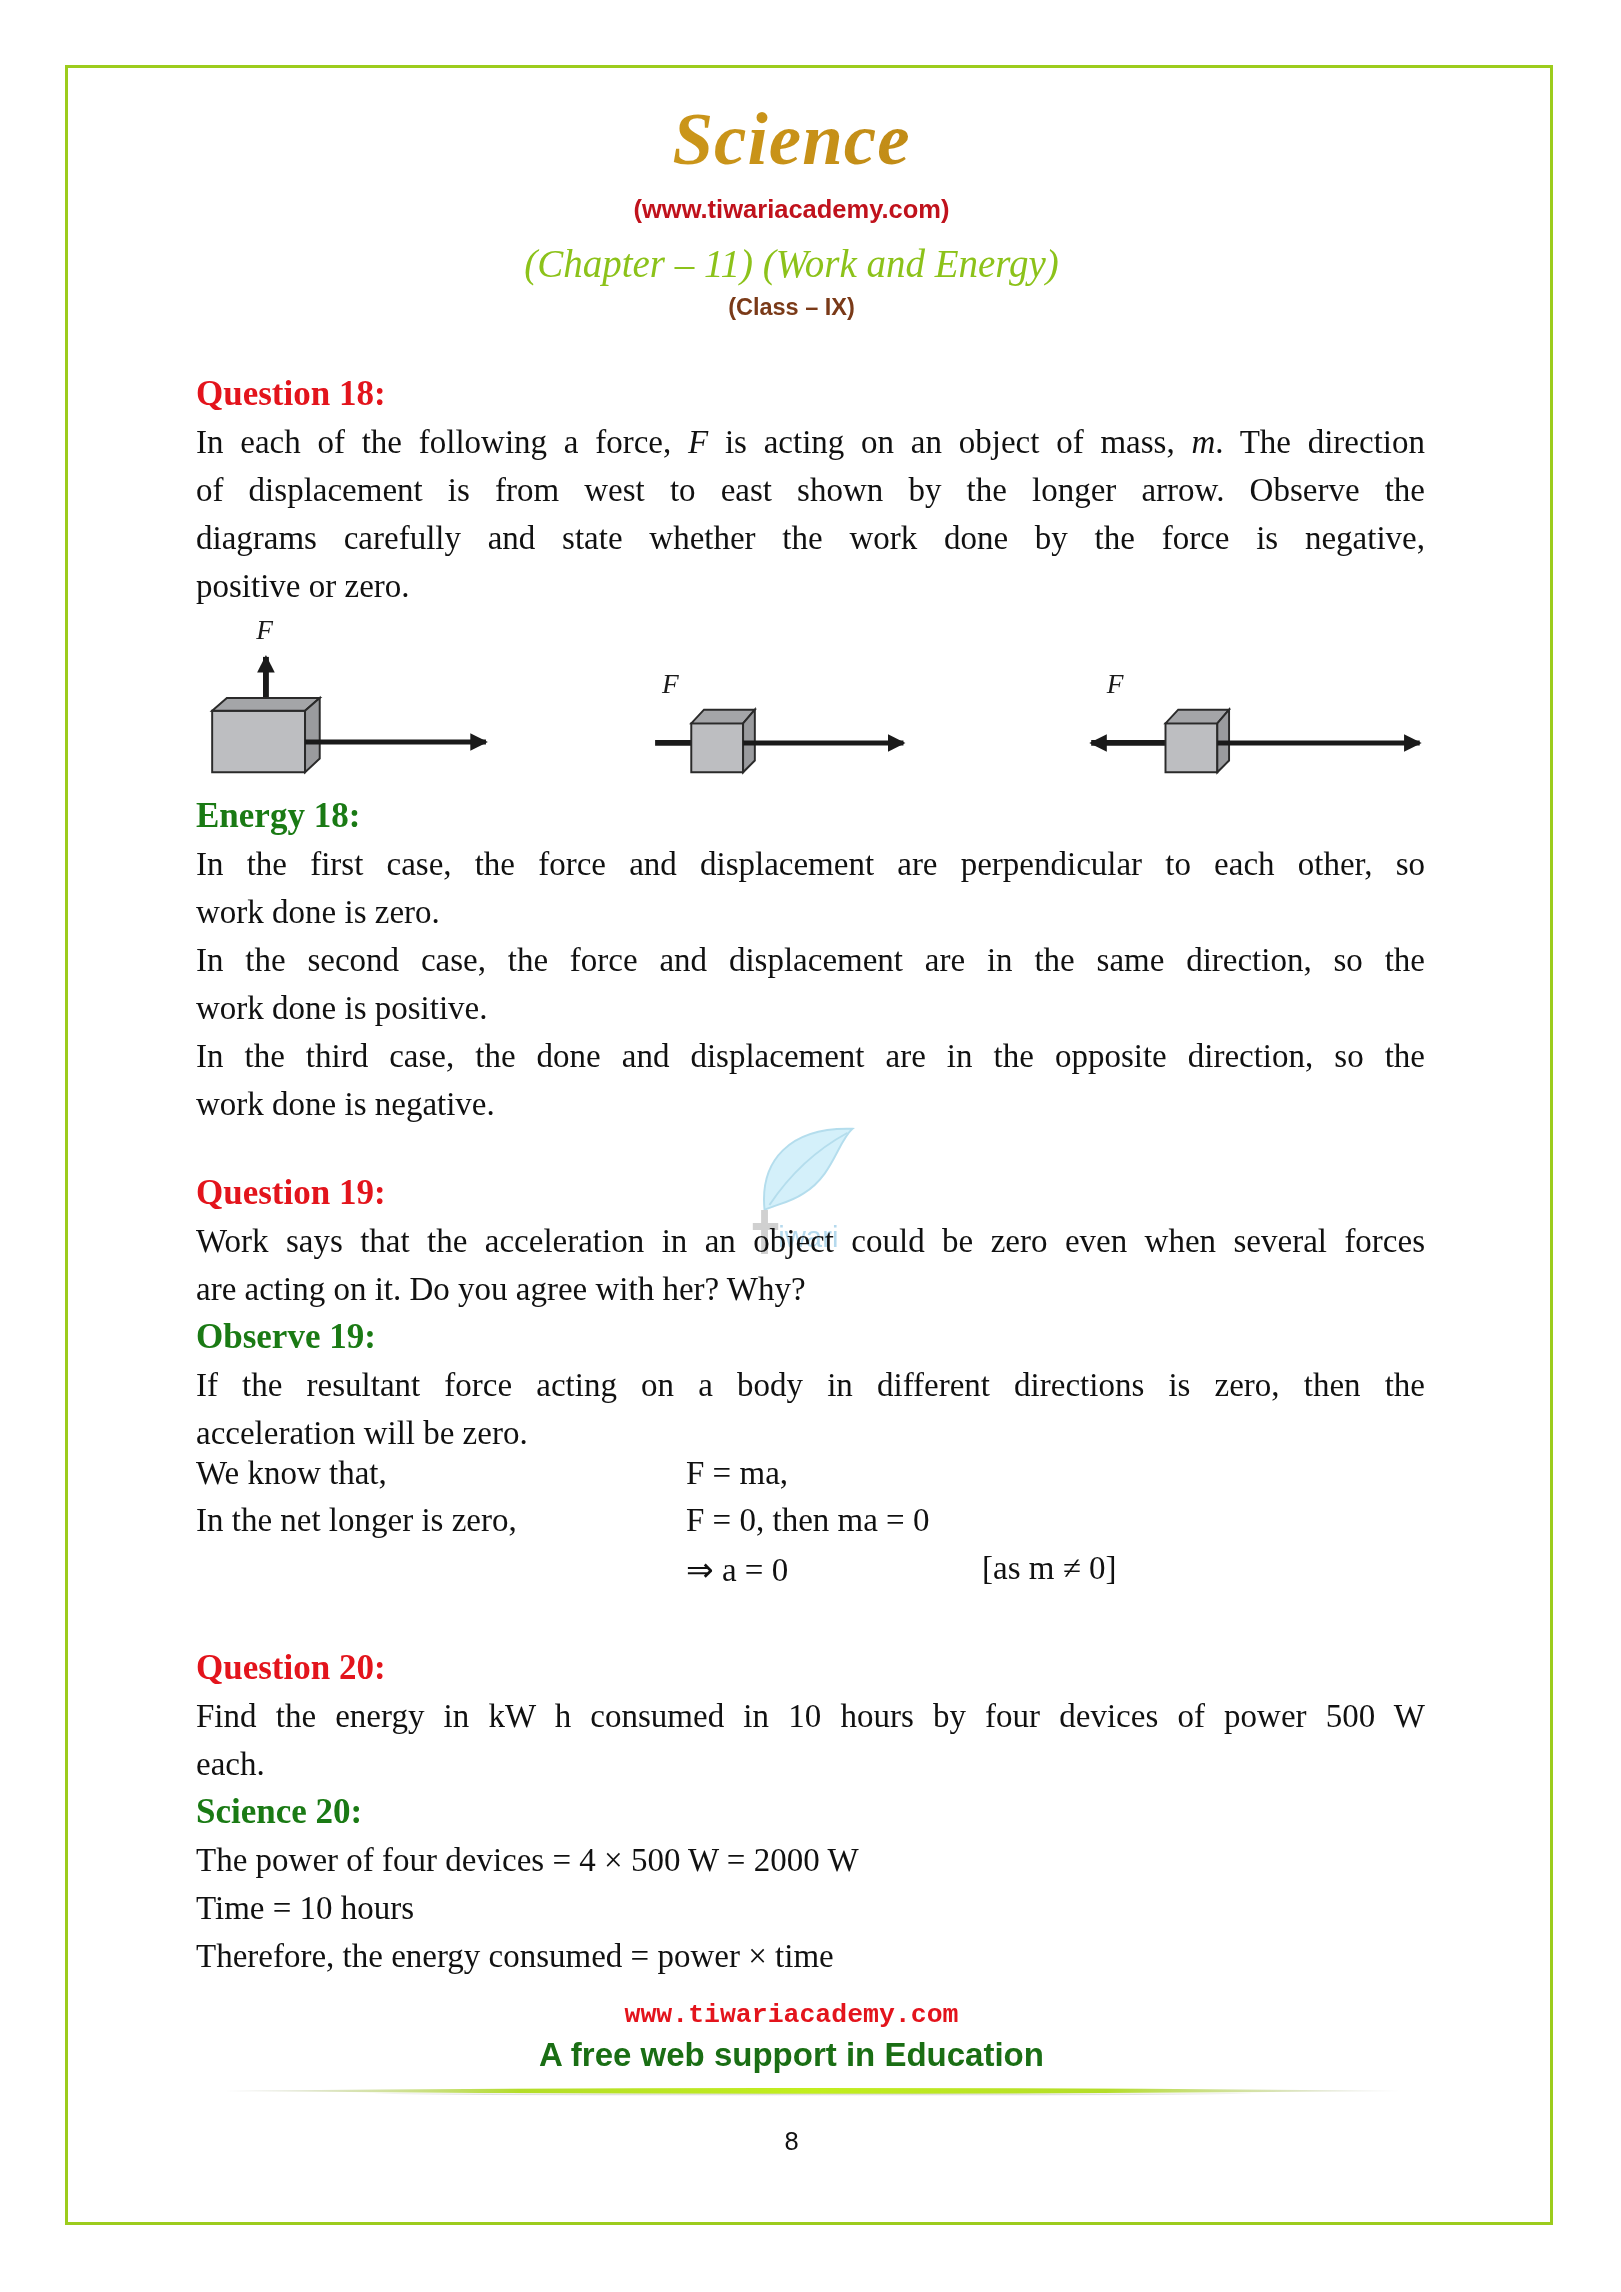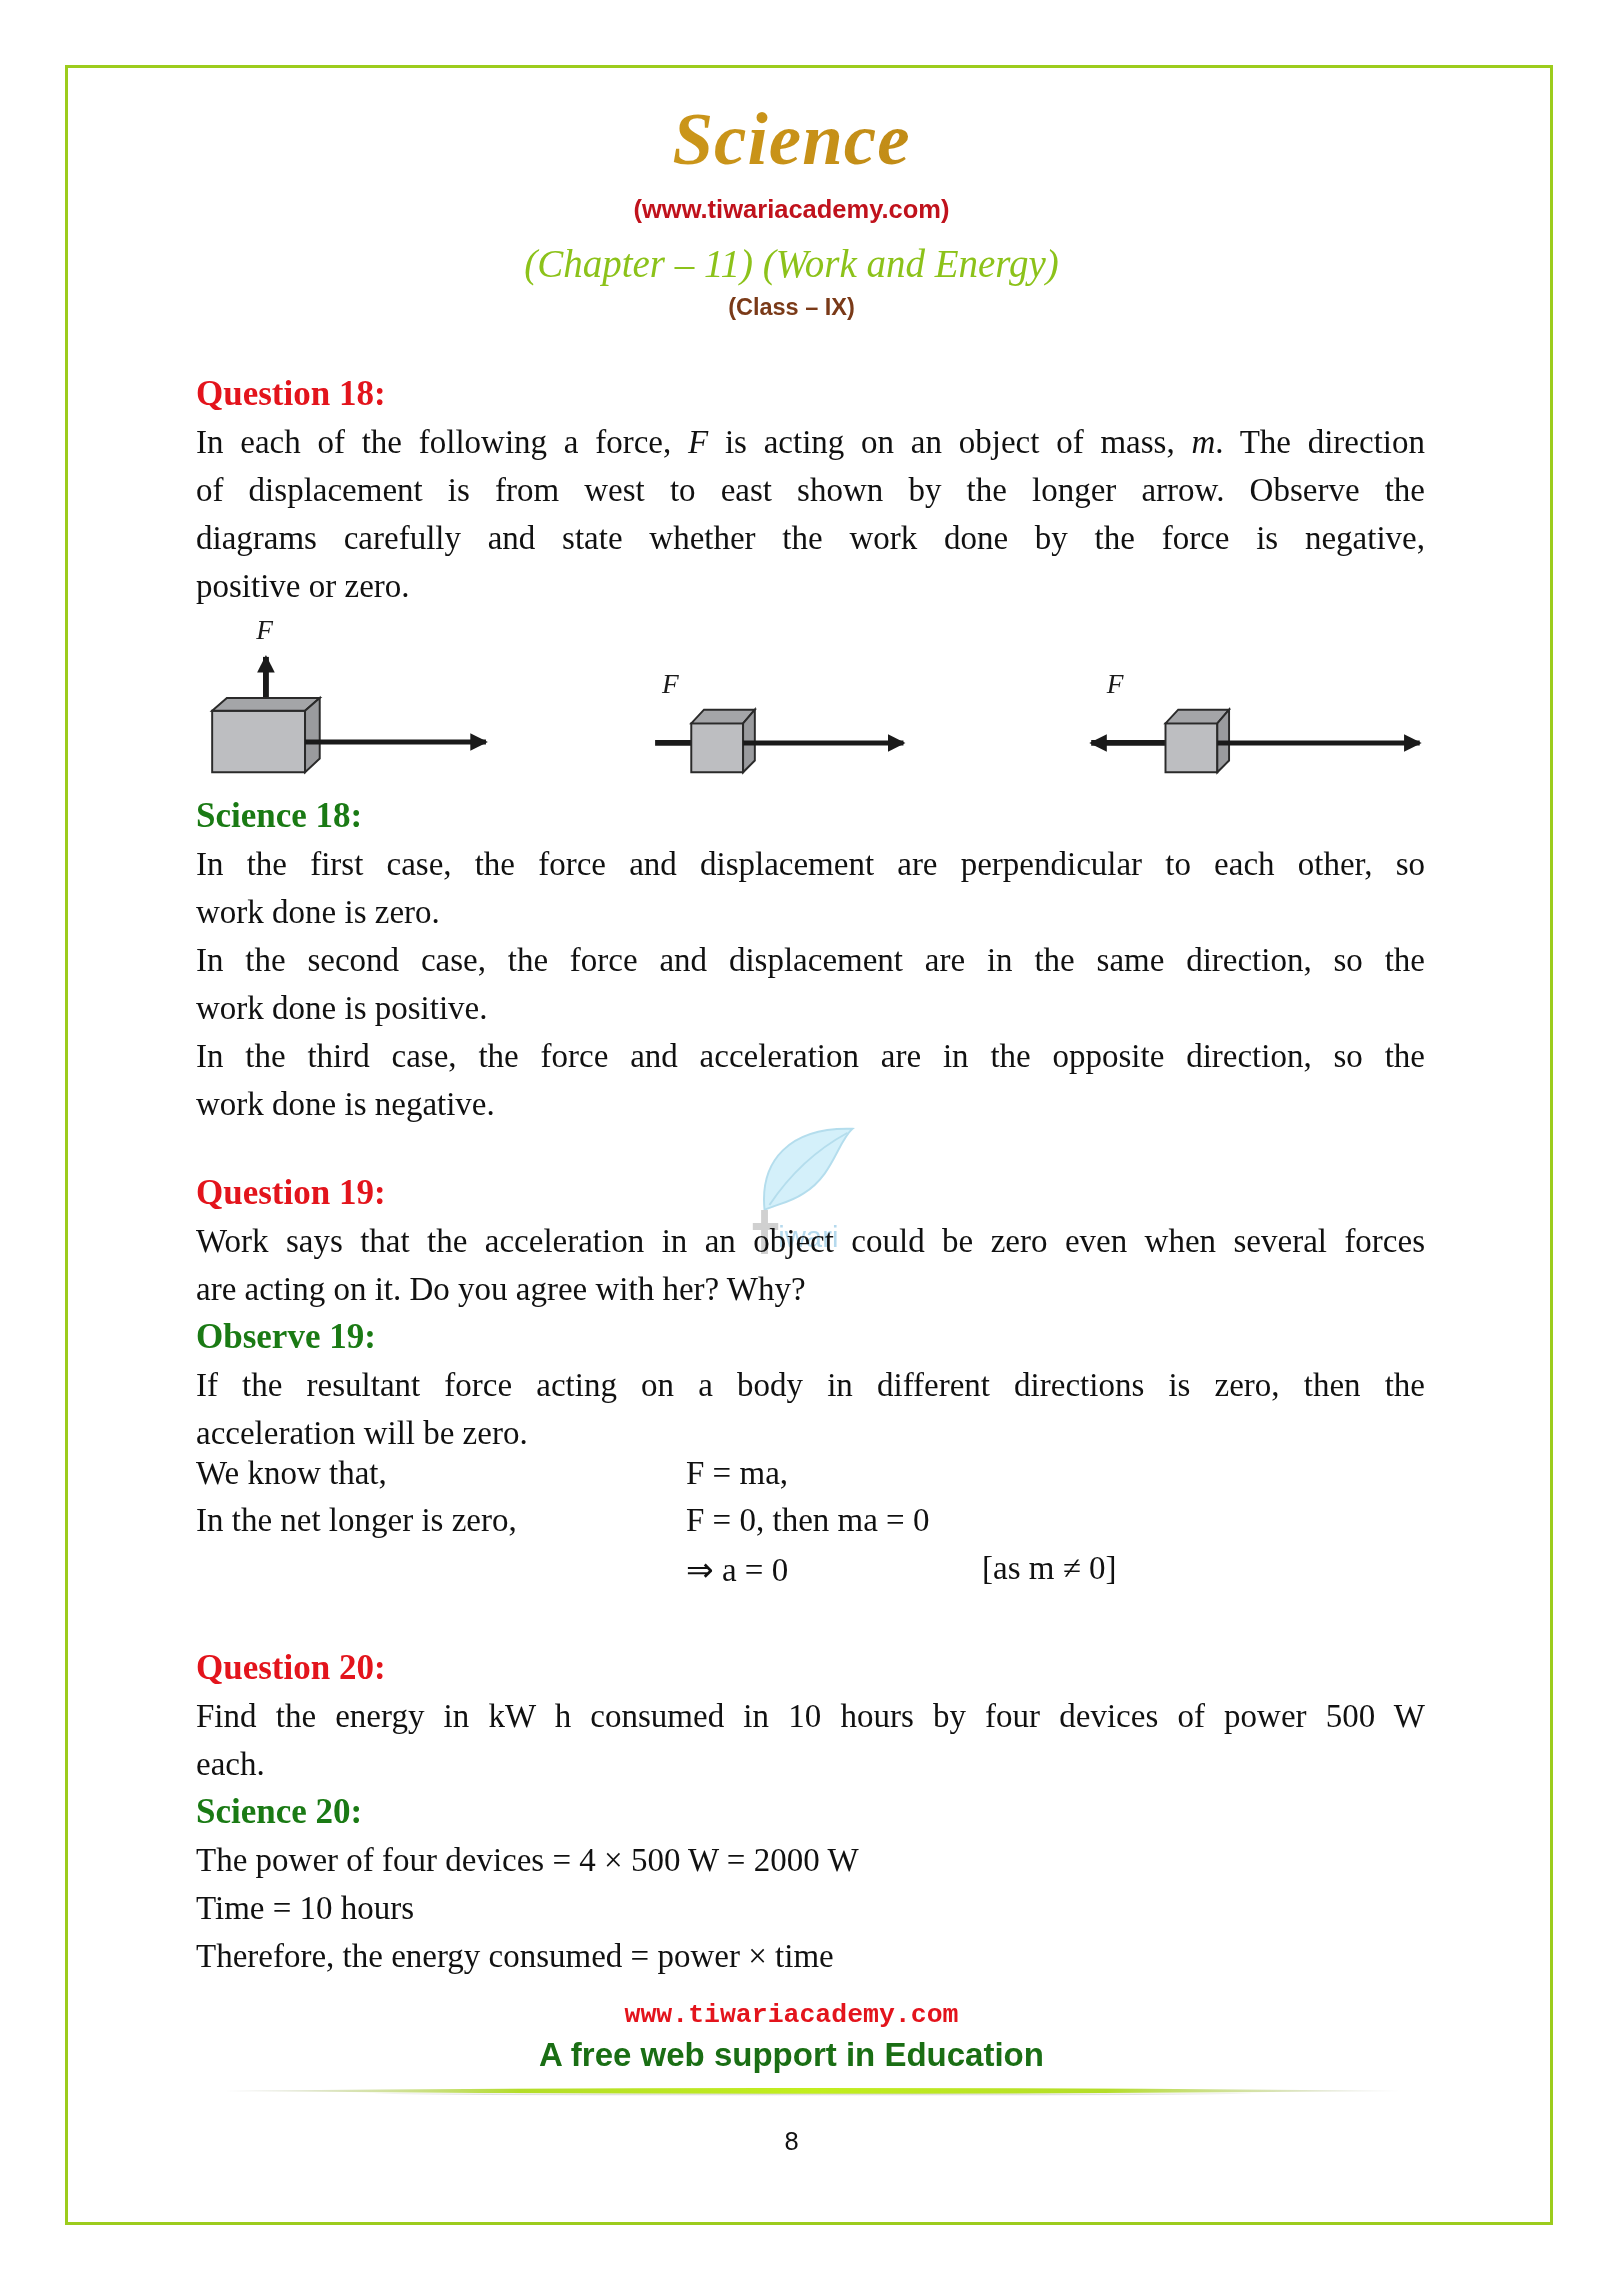--- a/index.html
+++ b/index.html
@@ -86,26 +86,26 @@
     <g>
       <polygon points="990,118 1043,118 1043,168 990,168" fill="#bdbec1" stroke="#2a2a2a" stroke-width="2"></polygon>
       <polygon points="990,118 1003,104 1055,104 1043,118" fill="#a4a5a8" stroke="#2a2a2a" stroke-width="2"></polygon>
       <polygon points="1043,118 1055,104 1055,156 1043,168" fill="#9a9b9e" stroke="#2a2a2a" stroke-width="2"></polygon>
     </g>
     <line x1="1043" y1="138" x2="1250" y2="138" stroke="#1a1a1a" stroke-width="5" marker-end="url(#ah2)"></line>
   </g>
 </svg>
 
 <div class="text" style="top:792px;">
-  <span class="line a">Science 18:</span>
+  <span class="line a">Energy 18:</span>
   <span class="jline">In the first case, the force and displacement are perpendicular to each other, so</span>
   <span class="line">work done is zero.</span>
   <span class="jline">In the second case, the force and displacement are in the same direction, so the</span>
   <span class="line">work done is positive.</span>
-  <span class="jline">In the third case, the force and acceleration are in the opposite direction, so the</span>
+  <span class="jline">In the third case, the done and displacement are in the opposite direction, so the</span>
   <span class="line">work done is negative.</span>
 </div>
 
 <svg class="watermark" viewBox="0 0 130 140">
   <path d="M20,95 C15,45 45,10 110,12 C95,25 90,60 60,78 C45,88 30,90 20,95 Z" fill="#cdeefa" stroke="#a8d8ea" stroke-width="2"></path>
   <path d="M25,90 C45,60 70,35 105,16" fill="none" stroke="#a8d8ea" stroke-width="2"></path>
   <path d="M20,95 L20,140 M8,112 L34,112" stroke="#c8c8c8" stroke-width="7" fill="none"></path>
   <text x="34" y="133" font-family="Liberation Sans, sans-serif" font-size="30" fill="#a9d3ea">iwari</text>
 </svg>
 

